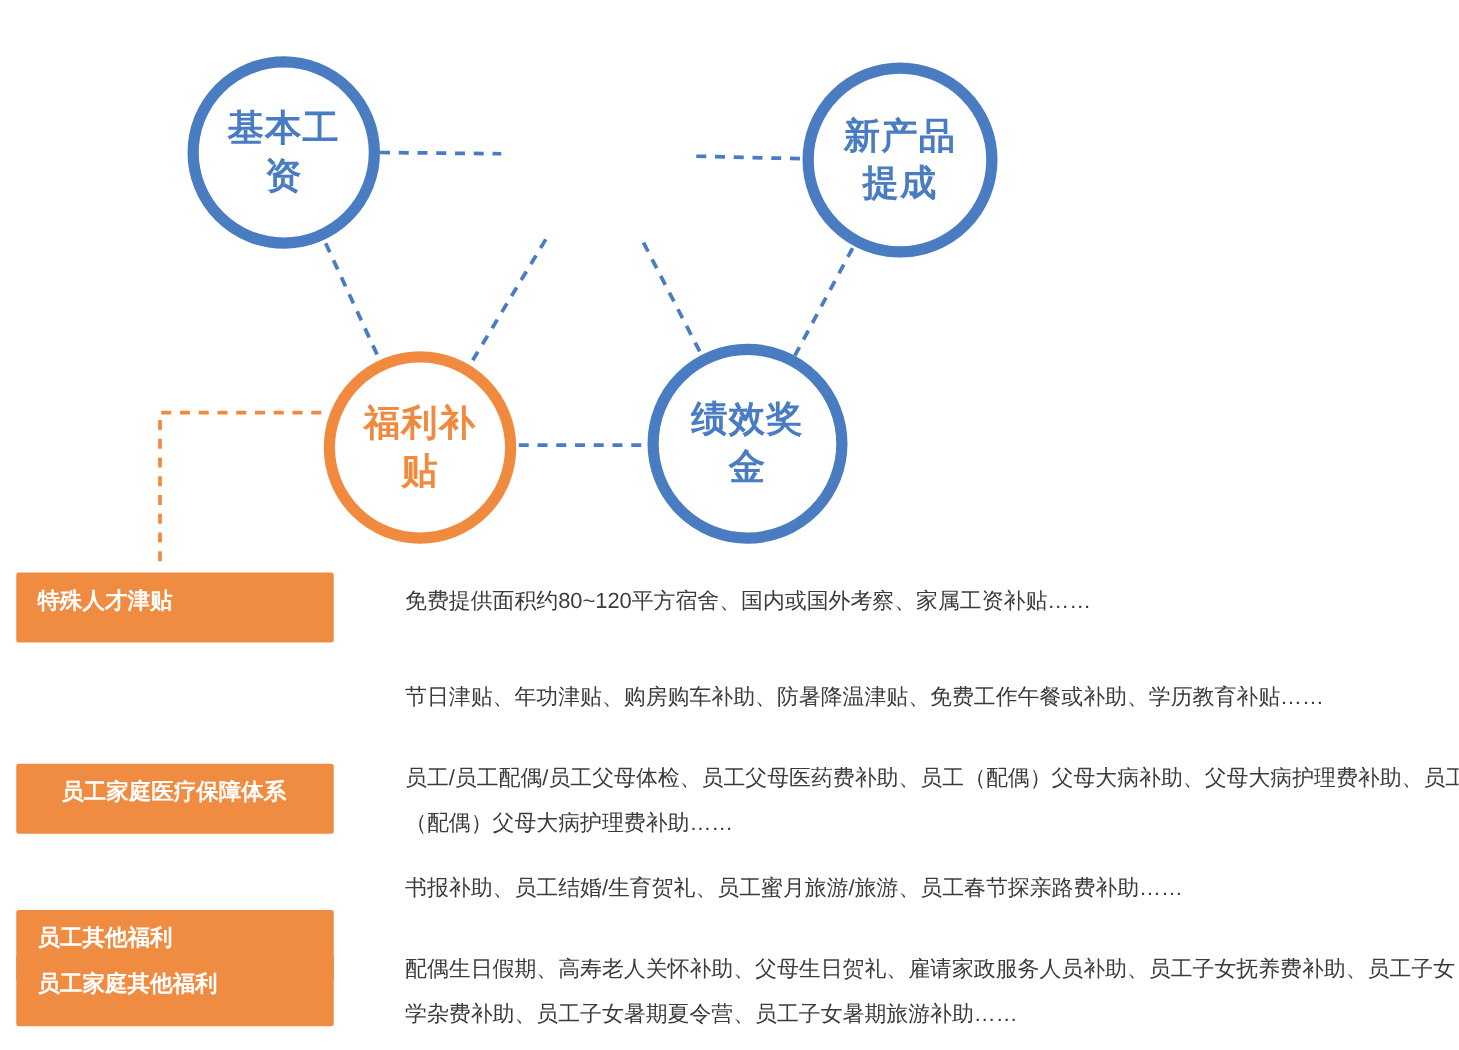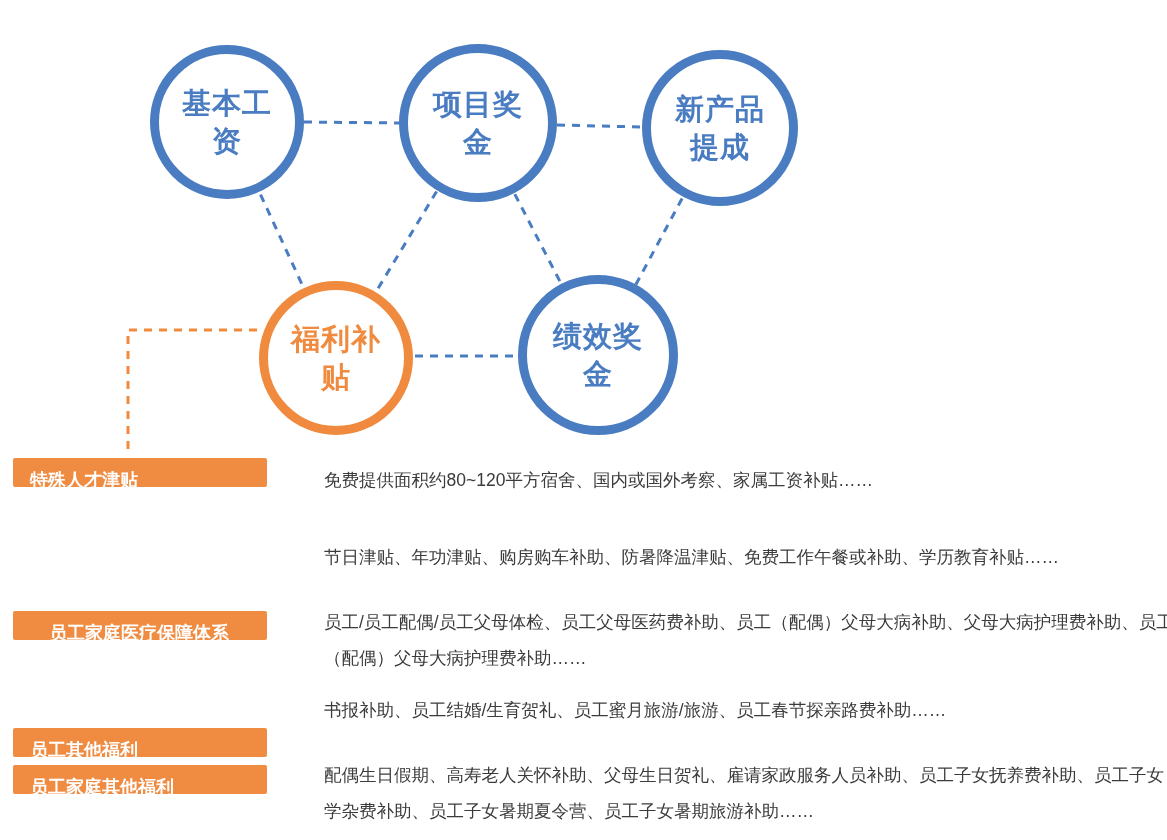--- a/index.html
+++ b/index.html
@@ -47,21 +47,21 @@
     line-height: 1.32;
     letter-spacing: 1px;
   }
   .node.blue   { border: 9px solid var(--blue);   color: var(--blue); align-items: center; }
   .node.orange { border: 9px solid var(--orange); color: var(--orange); }
   .node .lbl { display: inline-block; width: 3.3em; }
   .bar {
     position: absolute;
     left: 13px;
     width: 254px;
-    height: 29px;
+    height: 56px;
     background: var(--bar-orange);
     border-radius: 2px;
     color: #ffffff;
     font-size: 18px;
     font-weight: bold;
     line-height: 44px;
     padding-left: 17px;
     box-sizing: border-box;
     white-space: nowrap;
   }
@@ -89,23 +89,20 @@
     <path class="blue-dash" d="M514.8 194.1 L561.2 283.9"></path>
     <path class="blue-dash" d="M682.1 198.5 L635.9 284.5"></path>
     <path class="blue-dash" d="M415 356 L516 356"></path>
     <path class="orange-dash" d="M257 330 L128 330 L128 455"></path>
   </svg>
 
   <div class="node blue" style="left:150px; top:45px; width:154px; height:154px;">
     <span class="lbl">基本工资</span>
   </div>
 
-  <div class="node blue" style="left:399px; top:44px; width:158px; height:158px;">
-    <span class="lbl">项目奖金</span>
-  </div>
 
   <div class="node orange" style="left:259px; top:281px; width:154px; height:154px;">
     <span class="lbl">福利补贴</span>
   </div>
 
   <div class="node blue" style="left:642px; top:50px; width:156px; height:156px;">
     <span class="lbl">新产品提成</span>
   </div>
 
   <div class="node blue" style="left:518px; top:275px; width:160px; height:160px;">

